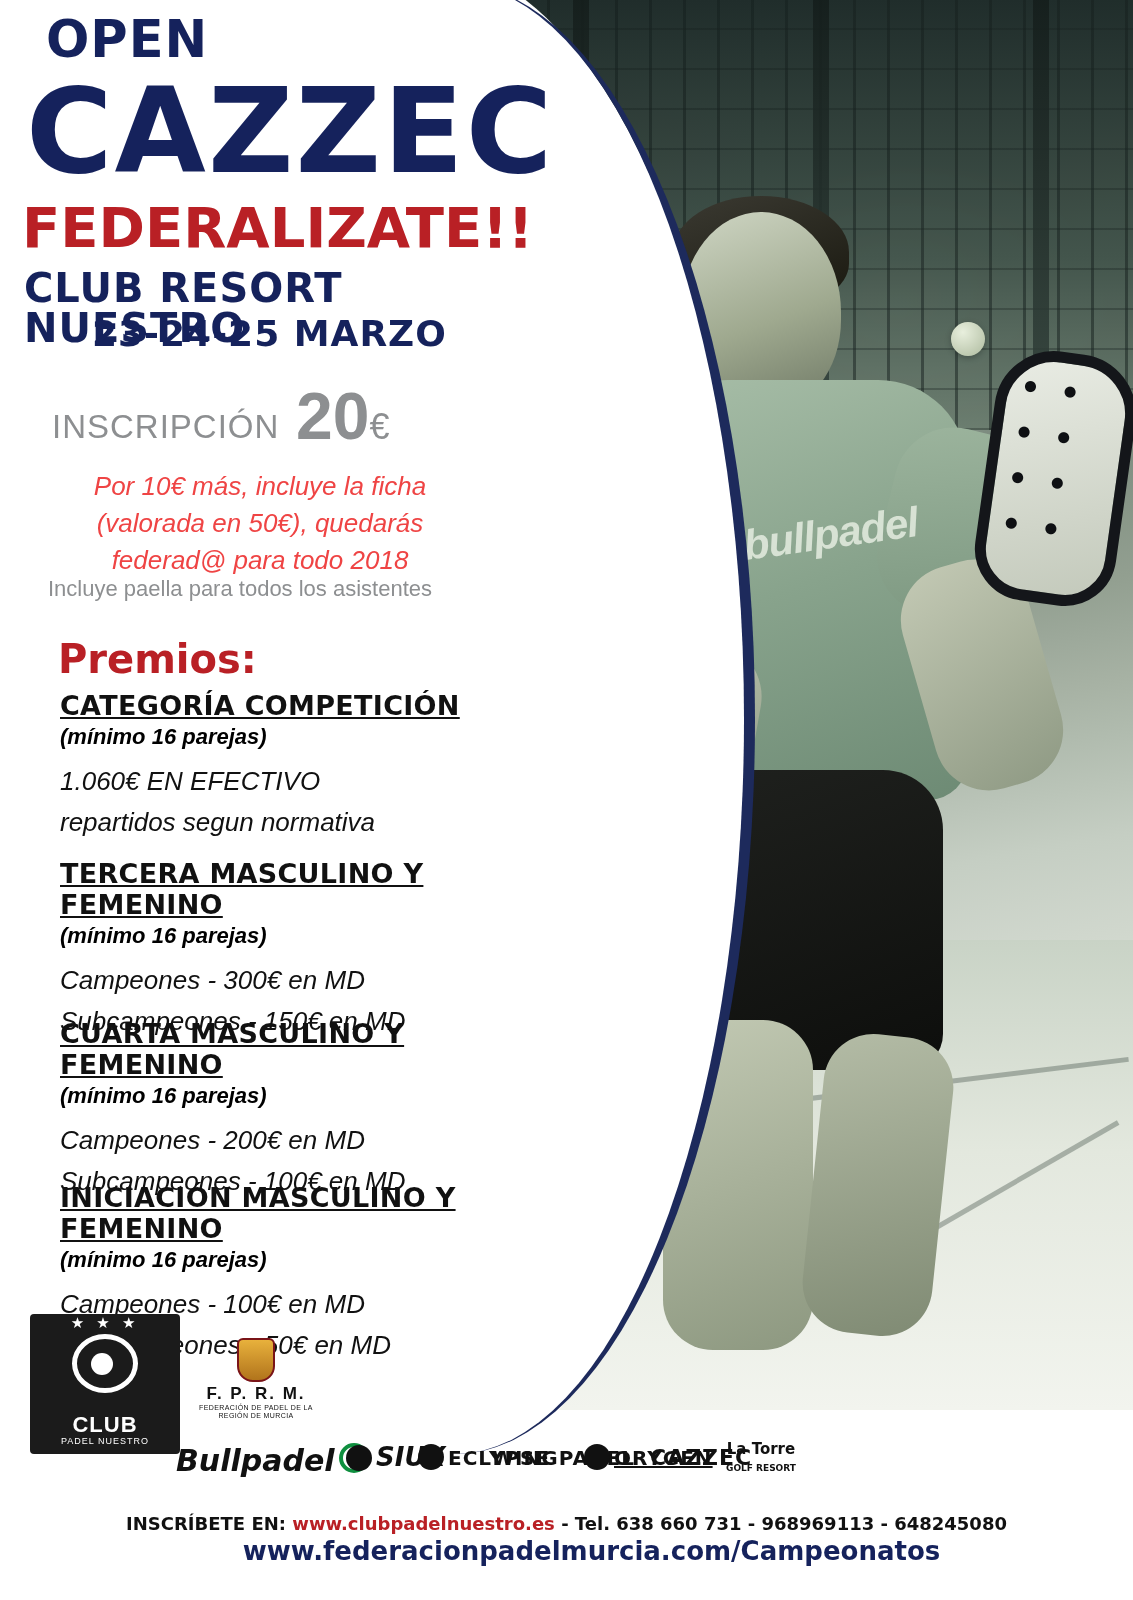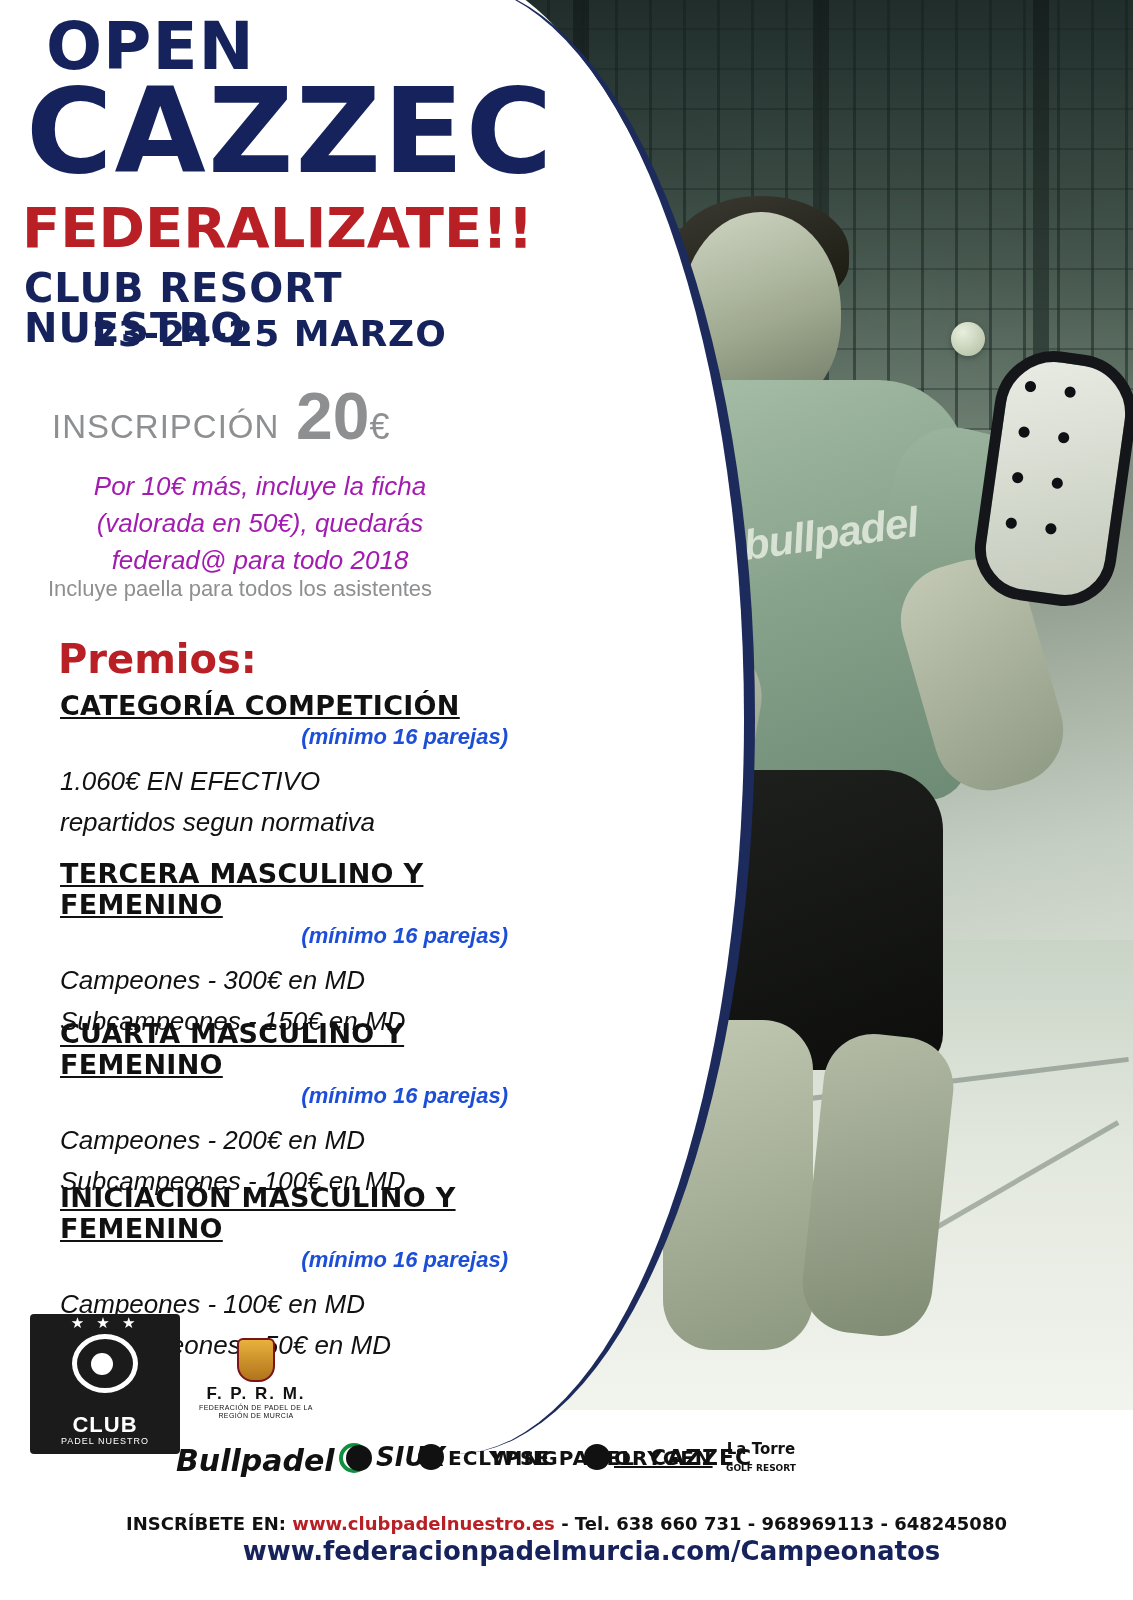--- a/index.html
+++ b/index.html
@@ -192,21 +192,21 @@
   }
 
   
   .content {
     position: absolute;
     left: 0; top: 0;
     width: 560px;
   }
   .t-open {
     position: absolute; left: 46px; top: 14px;
-    font-size: 66px; font-weight: bold; color: #15225c;
+    font-size: 51px; font-weight: bold; color: #15225c;
     letter-spacing: 1px; line-height: 1;
     font-family: "DejaVu Sans", sans-serif;
   }
   .t-plata {
     position: absolute; left: 26px; top: 72px;
     font-size: 118px; font-weight: bold; color: #15225c;
     letter-spacing: 2px; line-height: 1;
     font-family: "DejaVu Sans", sans-serif;
   }
   .t-feder {
@@ -232,42 +232,42 @@
     font-size: 33px; color: #8d8f91; letter-spacing: 1px;
   }
   .t-price {
     position: absolute; left: 296px; top: 378px;
     font-size: 66px; font-weight: bold; color: #8d8f91;
   }
   .t-price .eu { font-size: 36px; font-weight: normal; }
   .t-ficha {
     position: absolute; left: 40px; top: 468px;
     width: 440px; text-align: center;
-    font-size: 26px; font-style: italic; color: #a21caf;
+    font-size: 26px; font-style: italic; color: #ef4444;
     line-height: 1.42;
   }
   .t-paella {
     position: absolute; left: 48px; top: 576px;
     font-size: 22px; color: #8d8f91;
   }
   .t-premios {
     position: absolute; left: 58px; top: 636px;
     font-size: 40px; font-weight: bold; color: #b92025;
     font-family: "DejaVu Sans", sans-serif;
   }
 
   .cat { position: absolute; left: 60px; width: 470px; }
   .cat-title {
     font-size: 27px; font-weight: bold; color: #111;
     text-decoration: underline; letter-spacing: .3px;
     font-family: "DejaVu Sans", sans-serif;
   }
   .cat-min {
-    font-size: 22px; font-style: italic; font-weight: bold; color: #1d4ed8;
-    text-align: right; padding-right: 22px; margin-top: 3px;
+    font-size: 22px; font-style: italic; font-weight: bold; color: #000000;
+    text-align: left; padding-right: 22px; margin-top: 3px;
   }
   .cat-line {
     font-size: 26px; font-style: italic; color: #111;
     line-height: 1.34; margin-top: 6px;
   }
   .cat-line.sp { margin-top: 14px; }
 
   
   .sponsors {
     position: absolute;

